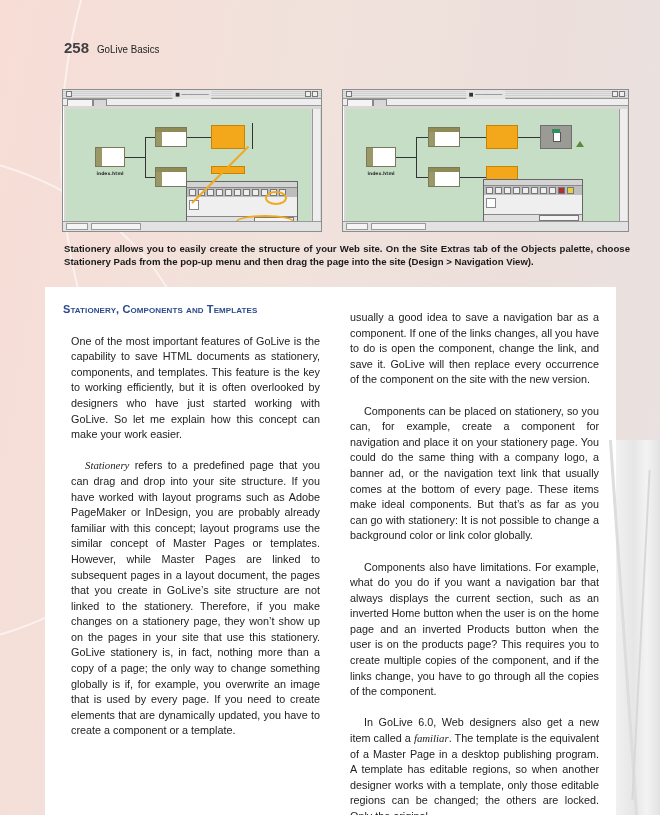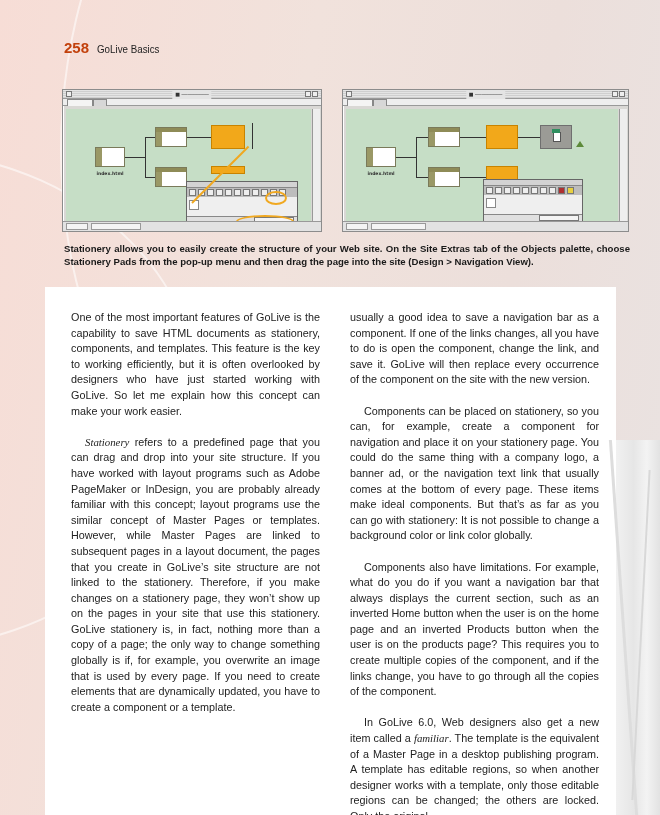--- a/index.html
+++ b/index.html
@@ -10,21 +10,21 @@
     background: linear-gradient(100deg, #f7ddd6 0%, #f1e2dc 40%, #ecdfdb 70%, #e9e3e2 100%);
     color: #222;
   }
   .bg-curve {
     position: absolute; border: 2px solid rgba(255,255,255,0.55); border-radius: 50%;
     pointer-events: none;
   }
   .header {
     position: absolute; left: 64px; top: 39px; display: flex; align-items: baseline; gap: 8px;
   }
-  .page-num { font-family: "Liberation Sans", sans-serif; font-weight: bold; font-size: 15px; color: #c2410c; }
+  .page-num { font-family: "Liberation Sans", sans-serif; font-weight: bold; font-size: 15px; color: #404040; }
   .running-head { font-family: "Liberation Sans", sans-serif; font-size: 11.5px; color: #222; transform: scaleX(0.85); transform-origin: left; }
 
   .shot {
     position: absolute; top: 89px; height: 143px;
     background: #d9d8d5; border: 1px solid #8c8c8c;
     box-shadow: 1px 1px 0 #fff inset;
   }
   .shot.left { left: 62px; width: 260px; }
   .shot.right { left: 342px; width: 287px; }
   .titlebar {
@@ -238,20 +238,21 @@
     <span class="field" style="left:28px;width:55px;"></span>
   </div>
 </div>
 
 <div class="caption">Stationery allows you to easily create the structure of your Web site. On the Site Extras tab of the Objects palette, choose Stationery Pads from the pop-up menu and then drag the page into the site (Design &gt; Navigation View).</div>
 
 <div class="white-panel"></div>
 <div class="gray-strip"></div>
 
 <div class="col left">
+  <div class="section-title">Stationery, Components and Templates</div>
   <p class="noindent">One of the most important features of GoLive is the capability to save HTML documents as stationery, components, and templates. This feature is the key to working efficiently, but it is often overlooked by designers who have just started working with GoLive. So let me explain how this concept can make your work easier.</p>
   <p class="indent"><em>Stationery</em><span> refers to a predefined page that you can drag and drop into your site structure. If you have worked with layout programs such as Adobe PageMaker or InDesign, you are probably already familiar with this concept; layout programs use the similar concept of Master Pages or templates. However, while Master Pages are linked to subsequent pages in a layout document, the pages that you create in GoLive’s site structure are not linked to the stationery. Therefore, if you make changes on a stationery page, they won’t show up on the pages in your site that use this stationery. GoLive stationery is, in fact, nothing more than a copy of a page; the only way to change something globally is if, for example, you overwrite an image that is used by every page. If you need to create elements that are dynamically updated, you have to create a component or a template.</span></p>
 </div>
 
 <div class="col right">
   <p class="noindent">usually a good idea to save a navigation bar as a component. If one of the links changes, all you have to do is open the component, change the link, and save it. GoLive will then replace every occurrence of the component on the site with the new version.</p>
   <p class="indent">Components can be placed on stationery, so you can, for example, create a component for navigation and place it on your stationery page. You could do the same thing with a company logo, a banner ad, or the navigation text link that usually comes at the bottom of every page. These items make ideal components. But that’s as far as you can go with stationery: It is not possible to change a background color or link color globally.</p>
   <p class="indent">Components also have limitations. For example, what do you do if you want a navigation bar that always displays the current section, such as an inverted Home button when the user is on the home page and an inverted Products button when the user is on the products page? This requires you to create multiple copies of the component, and if the links change, you have to go through all the copies of the component.</p>
   <p class="indent"><span>In GoLive 6.0, Web designers also get a new item called a </span><em>familiar</em><span>. The template is the equivalent of a Master Page in a desktop publishing program. A template has editable regions, so when another designer works with a template, only those editable regions can be changed; the others are locked. Only the original</span></p>
 </div>

